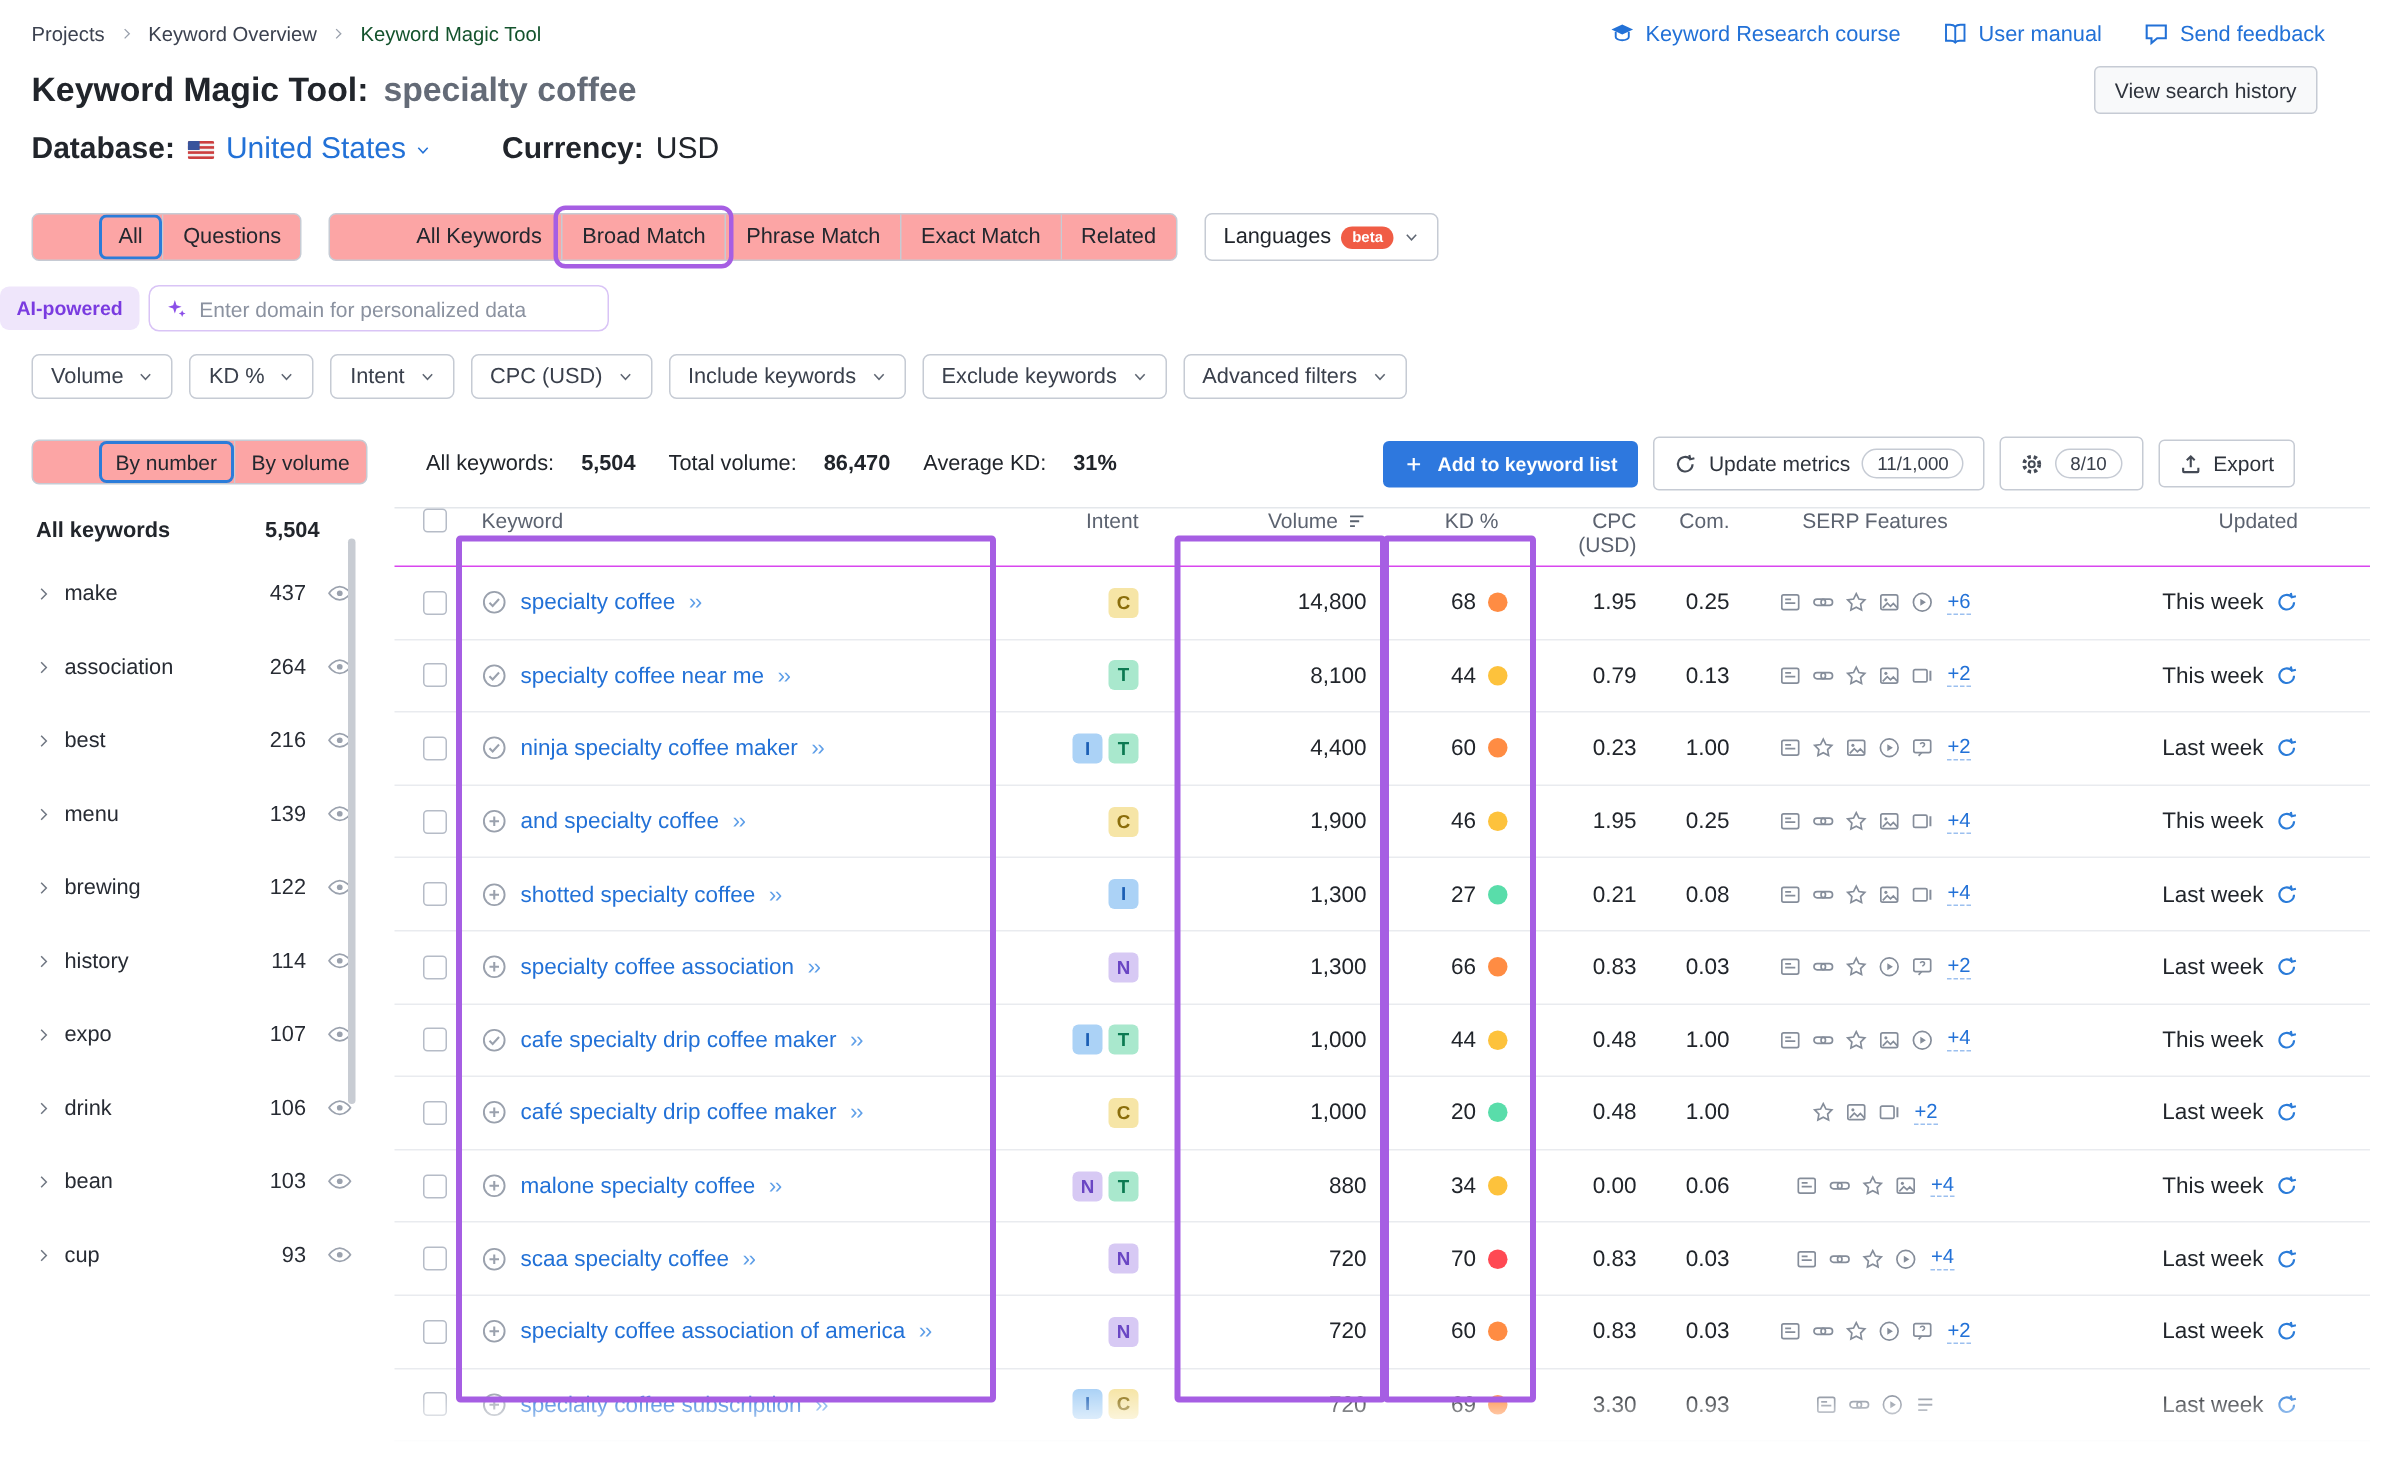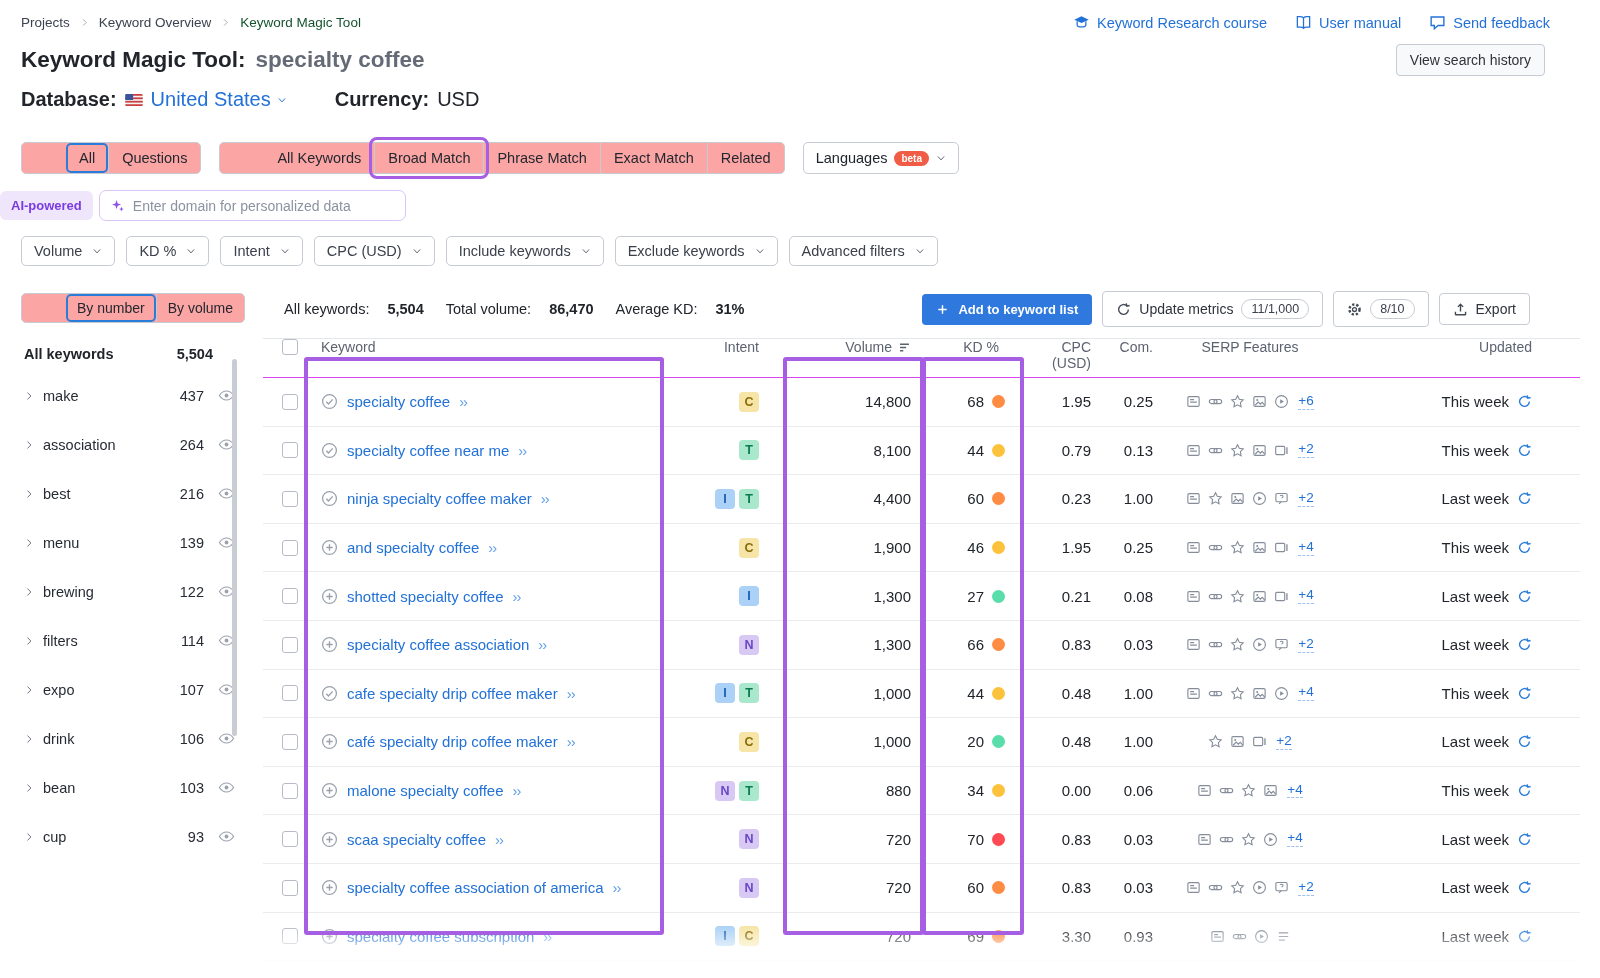--- a/index.html
+++ b/index.html
@@ -388,21 +388,21 @@
               </svg>
             </span>
   </div>
 
   <div class="side-item">
     <span class="si-chev">
               <svg viewBox="0 0 16 16">
                 <path d="M5.5 2.5L11 8l-5.5 5.5" fill="none" stroke="currentColor" stroke-width="1.6"></path>
               </svg>
             </span>
-    <span class="si-label">filters</span>
+    <span class="si-label">history</span>
     <span class="si-count">114</span>
     <span class="si-eye">
               <svg viewBox="0 0 16 16">
                 <path d="M1.3 8S4 3.8 8 3.8 14.7 8 14.7 8 12 12.2 8 12.2 1.3 8 1.3 8z" fill="none" stroke="currentColor" stroke-width="1.1"></path>
                 <circle cx="8" cy="8" r="1.8" fill="currentColor"></circle>
               </svg>
             </span>
   </div>
 
   <div class="side-item">

